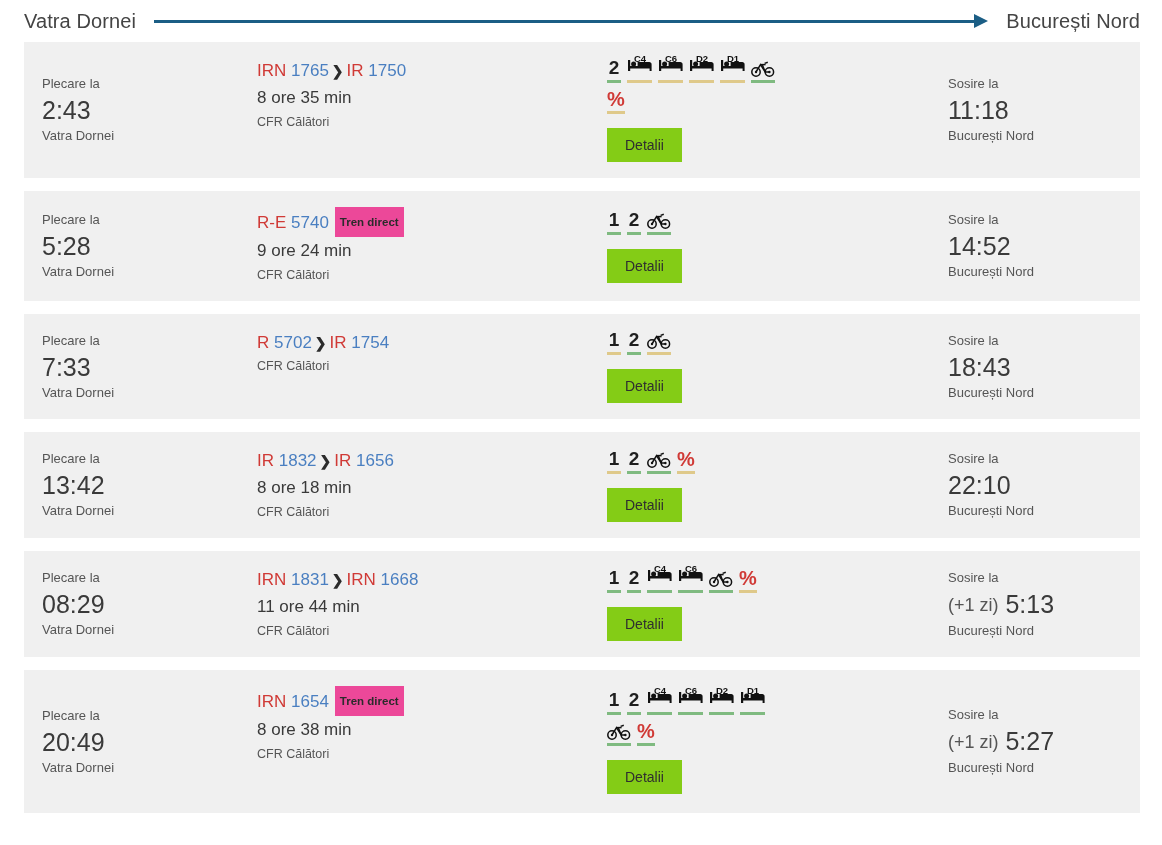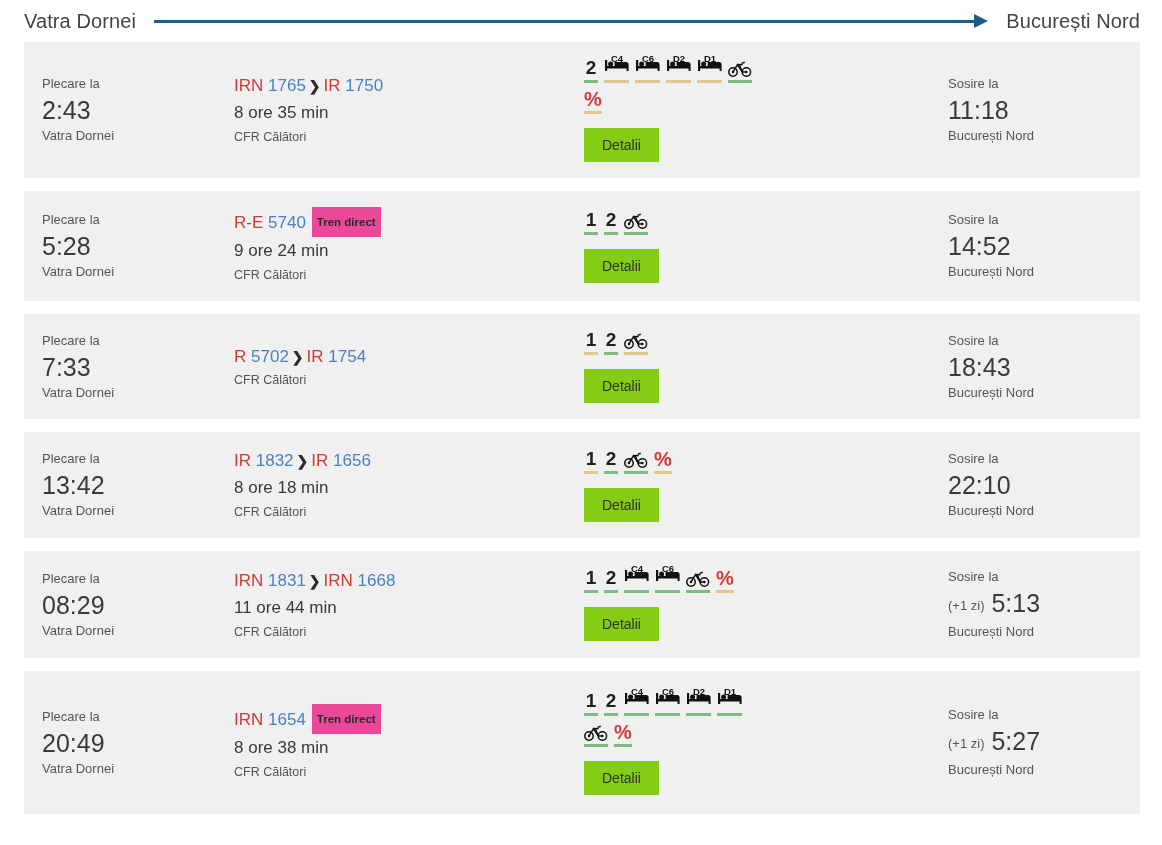--- a/index.html
+++ b/index.html
@@ -47,26 +47,26 @@
 
   .col-depart, .col-arrive {
     width: 210px; padding: 16px 18px;
     display: flex; flex-direction: column; justify-content: center;
   }
   .col-depart { align-items: flex-start; }
   .col-arrive { align-items: flex-start; text-align: right; margin-left: auto; }
 
   .lbl-small { font-size: 13px; color: #555555; line-height: 20px; }
   .big-time  { font-size: 25px; color: #3a3a3a; line-height: 32px; font-weight: 400; }
-  .big-time .dayoff { font-size: 13px; color: #555555; vertical-align: 2px; }
+  .big-time .dayoff { font-size: 18px; color: #555555; vertical-align: 2px; }
   .station-small { font-size: 13px; color: #555555; line-height: 20px; }
 
   .col-train {
     width: 350px; padding: 16px 0 16px 0;
-    display: flex; flex-direction: column; justify-content: center;
+    display: flex; flex-direction: column;  margin-left: 23px;
   }
   .train-line { font-size: 17px; line-height: 26px; white-space: nowrap; }
   .tcode { color: #d03a36; }
   .tnum  { color: #4a7fc1; }
   .chev { color: #2b2b2b; font-weight: bold; font-size: 14px; margin: 0 3px; }
   .direct-badge {
     display: inline-block; background: #ec4899; color: #2b2b2b;
     font-size: 11.5px; font-weight: bold; padding: 2px 5px;
     margin-left: 6px; vertical-align: 2px;
   }

